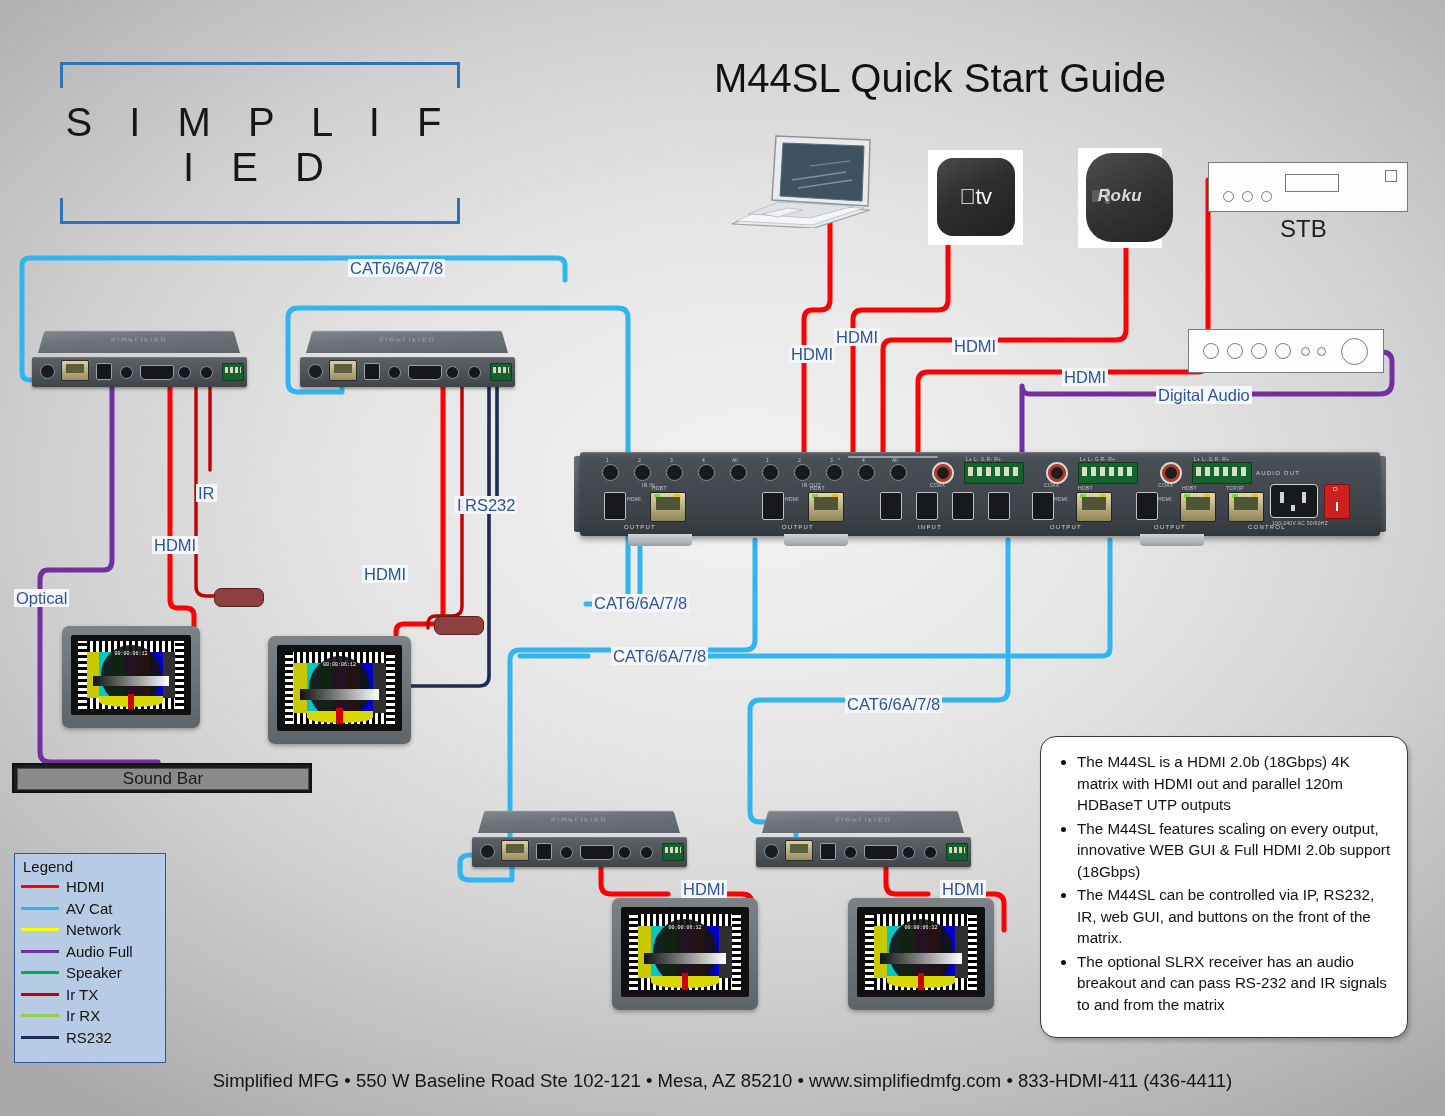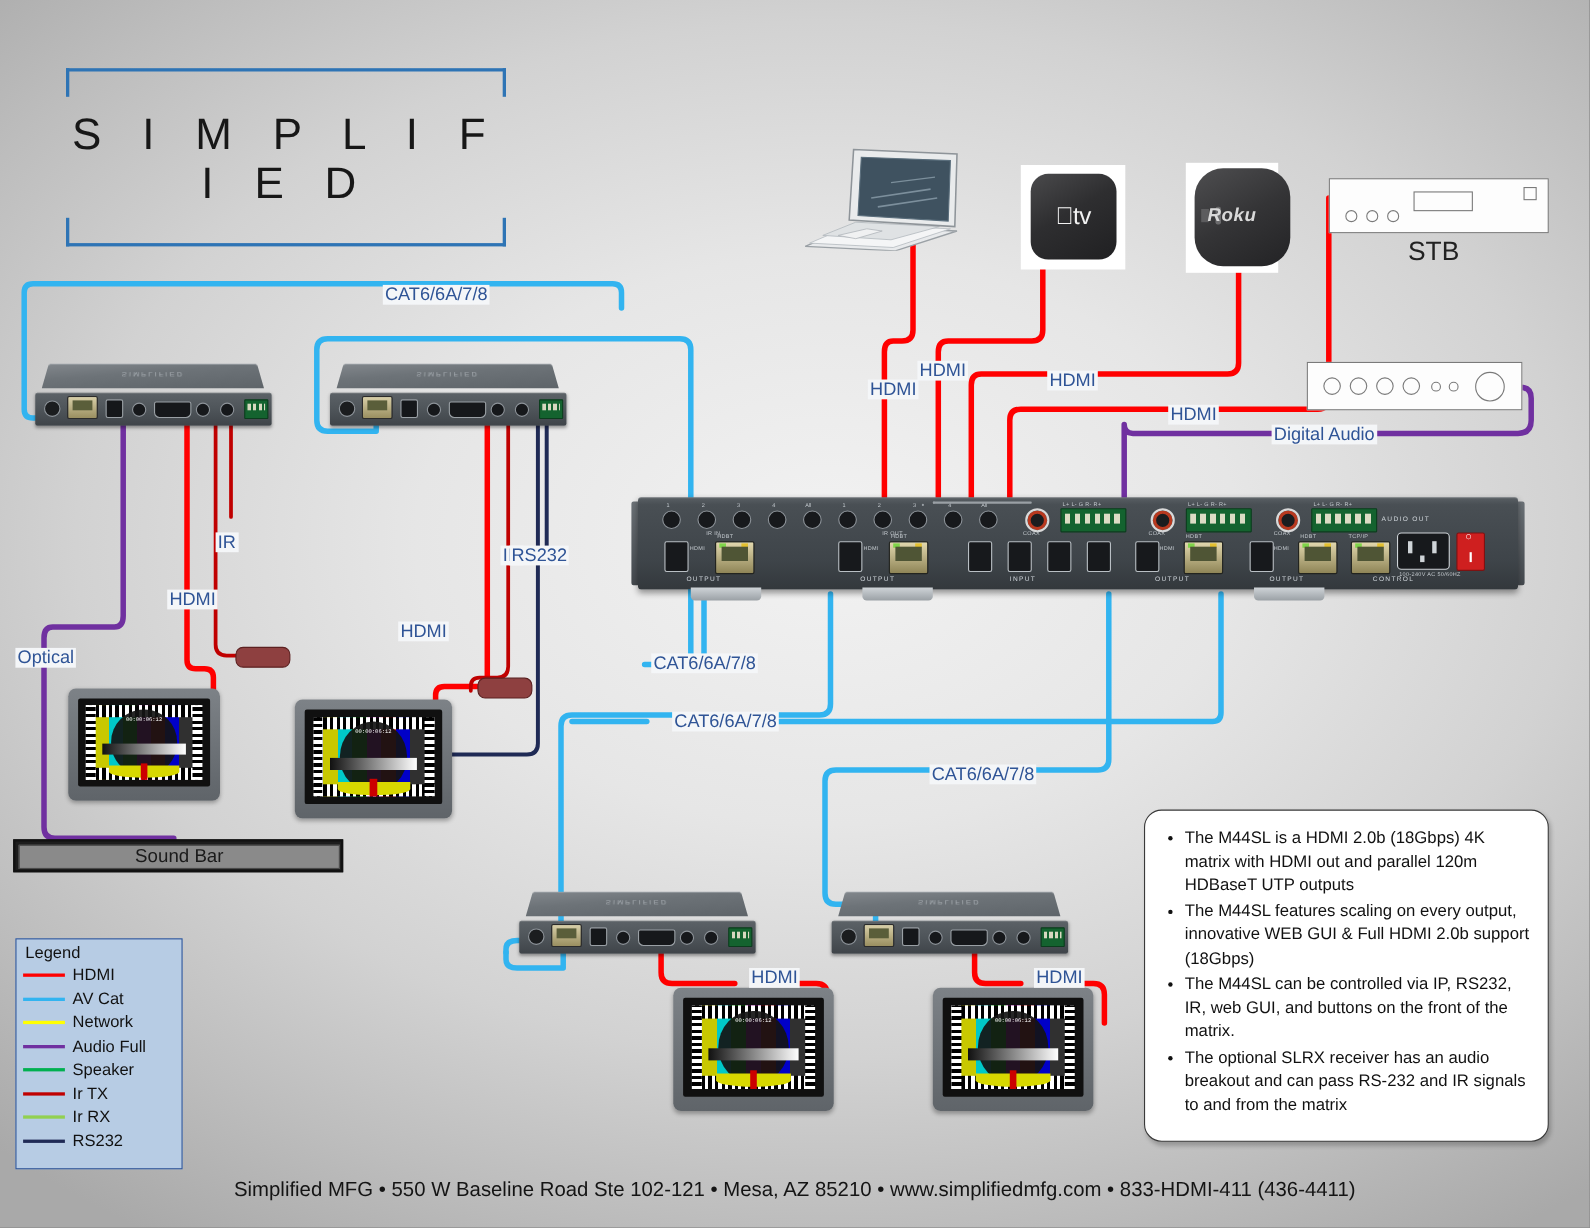--- a/index.html
+++ b/index.html
@@ -171,20 +171,21 @@
 <body>
 
 <div id="page">
 
   <div id="logo" class="abs">
     <div class="brk top"></div>
     <div class="brk bot"></div>
     <div class="word">S I M P L I F I E D</div>
   </div>
 
+  <div id="title" class="abs">M44SL Quick Start Guide</div>
 
   <svg id="wires" viewBox="0 0 1445 1116">
     <defs>
       <style>
         .cat {stroke:#32b4f0;stroke-width:5;fill:none;stroke-linecap:round;stroke-linejoin:round;}
         .hdmi{stroke:#ff0000;stroke-width:5;fill:none;stroke-linecap:round;stroke-linejoin:round;}
         .aud {stroke:#7030a0;stroke-width:5;fill:none;stroke-linecap:round;stroke-linejoin:round;}
         .ir  {stroke:#c00000;stroke-width:3.4;fill:none;stroke-linecap:round;stroke-linejoin:round;}
         .rs  {stroke:#1f2a55;stroke-width:3.6;fill:none;stroke-linecap:round;stroke-linejoin:round;}
       </style>

